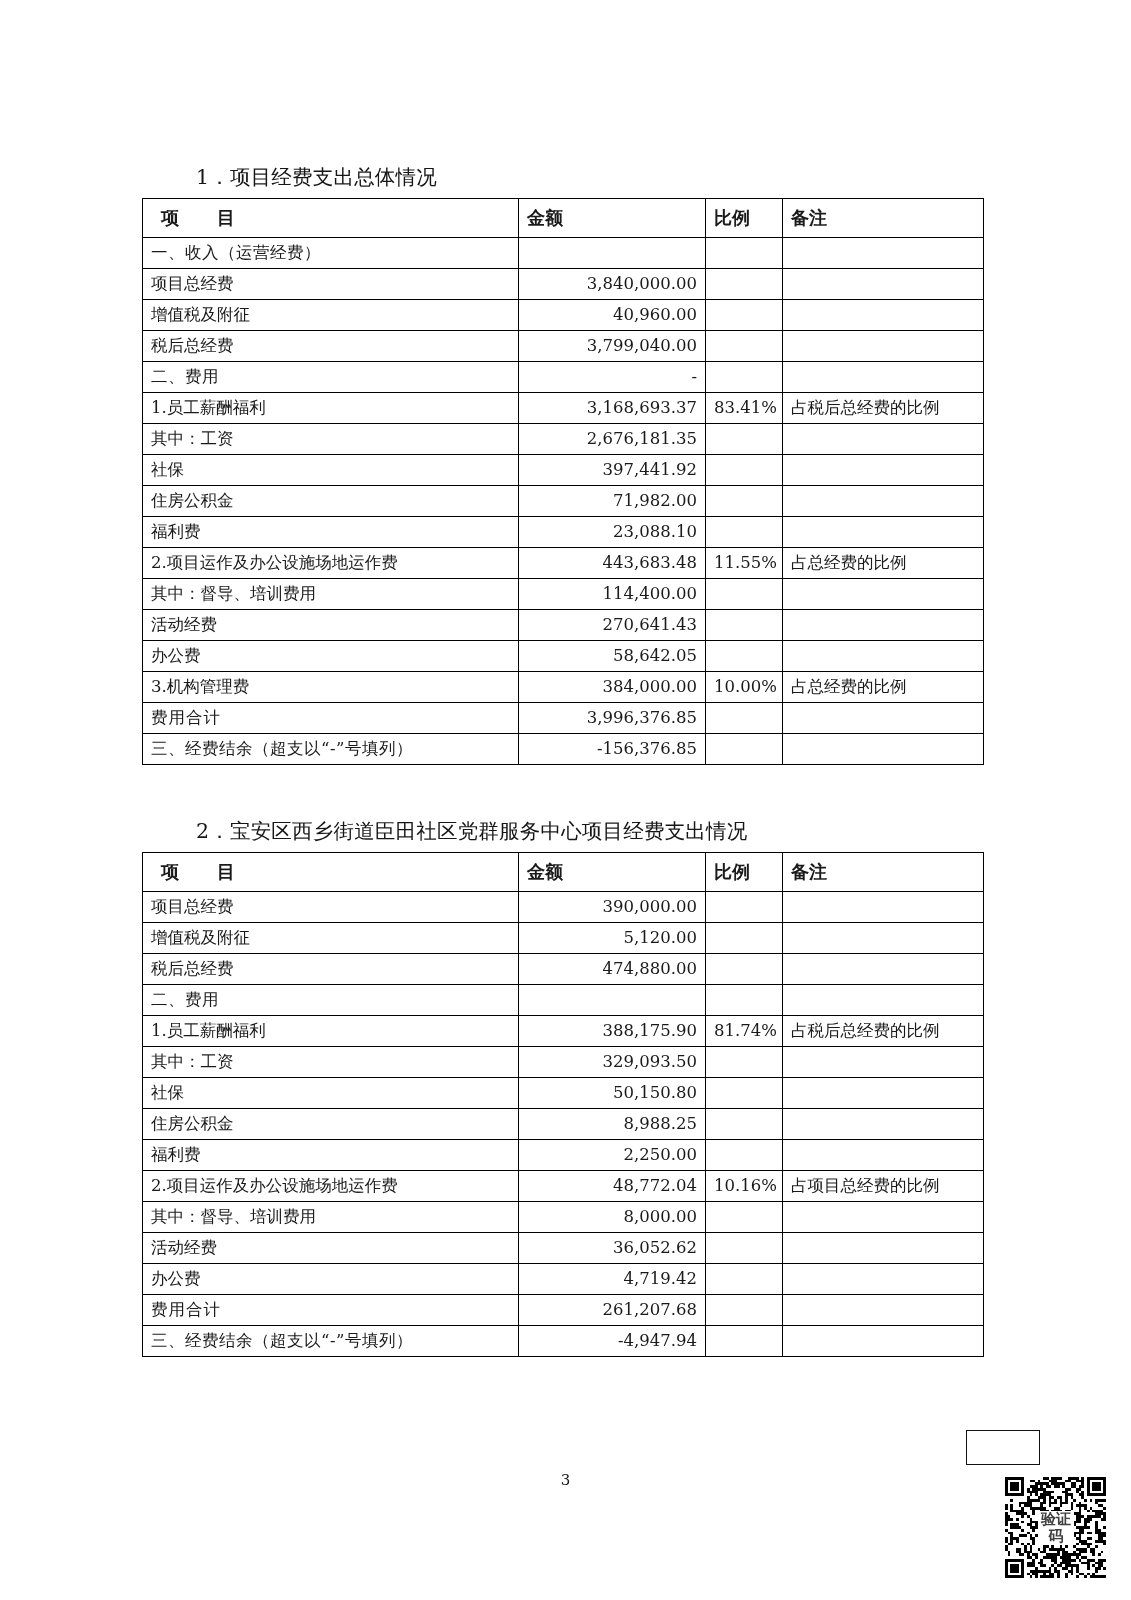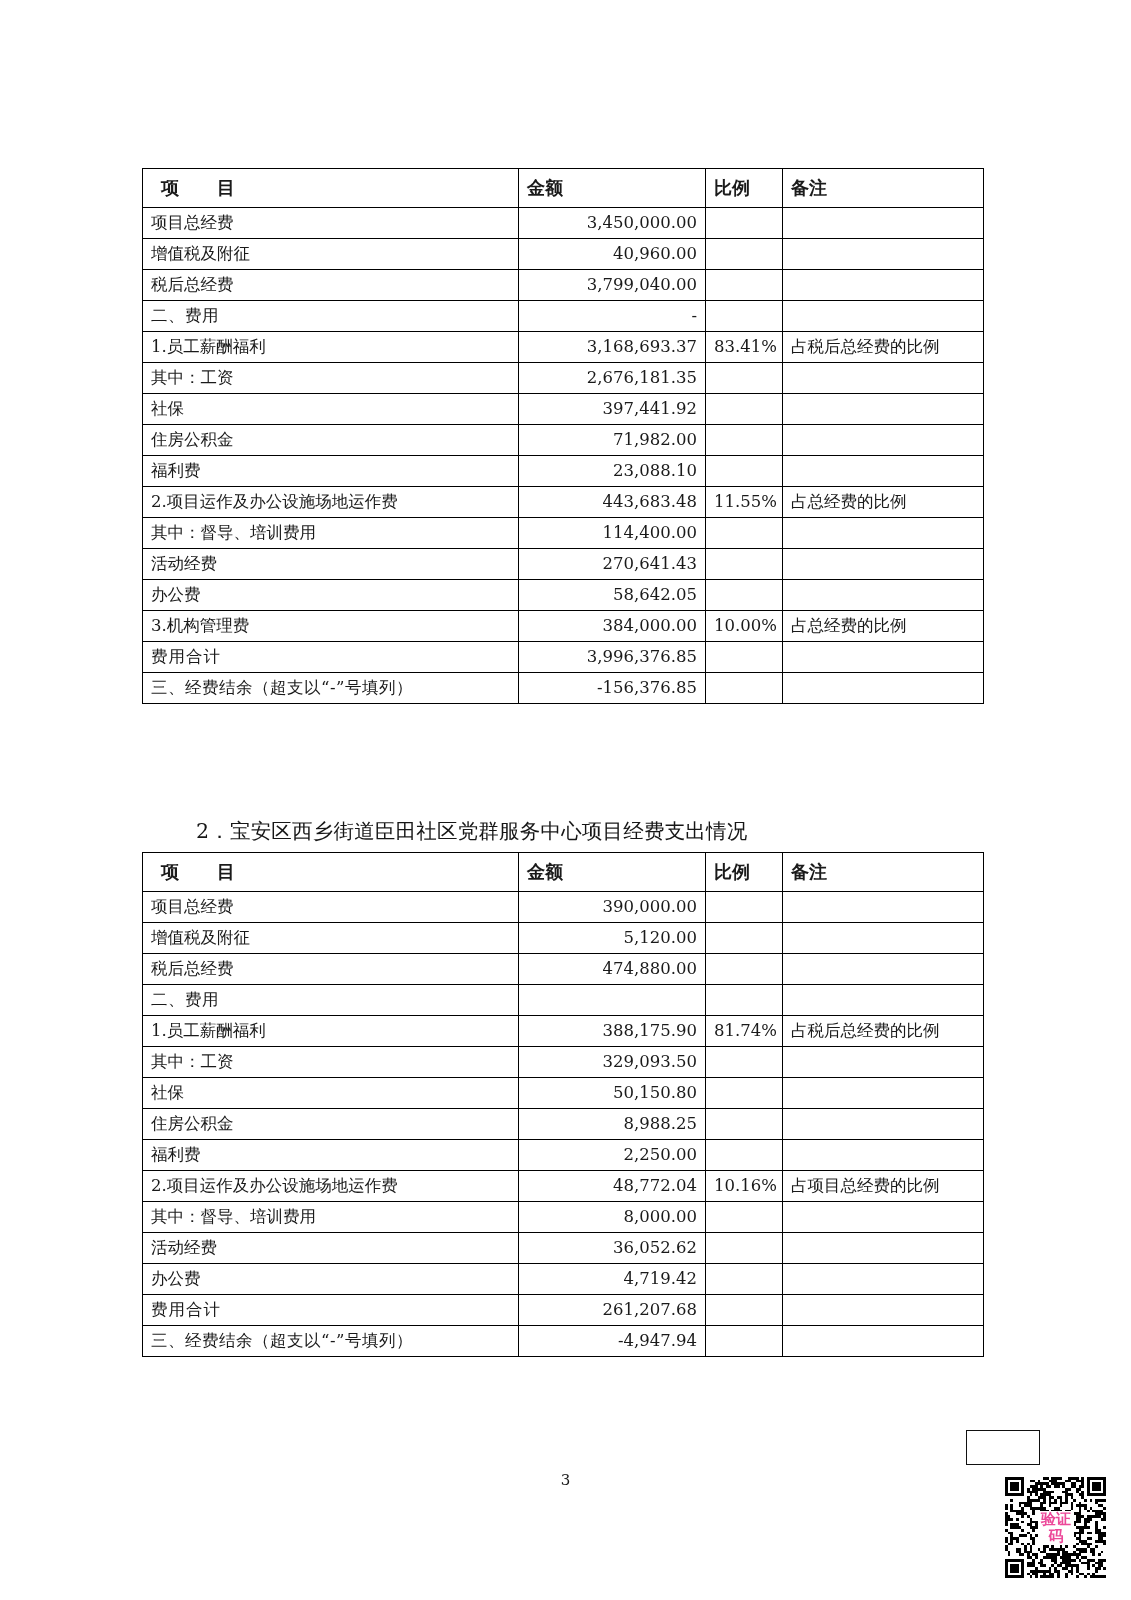--- a/index.html
+++ b/index.html
@@ -117,51 +117,58 @@
   .qr-center-text {
     position: absolute;
     left: 33px;
     top: 34px;
     width: 36px;
     height: 34px;
     font-family: "DejaVu Sans", "Liberation Sans", sans-serif;
     font-size: 15px;
     font-weight: bold;
     line-height: 17px;
-    color: #ec4899;
+    color: #404040;
     background: #fff;
     text-align: center;
     letter-spacing: 0;
   }
 </style>
 </head>
 <body>
 
 <div class="page">
 
   <div class="section" id="section-0" style="top:162px;">
+    <div class="section-heading">1．项目经费支出总体情况</div>
     <table class="fin">
       <colgroup>
         <col class="c-item">
           <col class="c-amount">
           <col class="c-ratio">
           <col class="c-remark">
       </colgroup>
       <thead>
         <tr>
           <td><span class="hdr-item-label">项　目</span></td>
           <td>金额</td>
           <td>比例</td>
           <td>备注</td>
         </tr>
       </thead>
       <tbody>
           <tr>
+            <td class="item lv0">一、收入（运营经费）</td>
+            <td class="amount"></td>
+            <td class="ratio"></td>
+            <td class="remark"></td>
+          </tr>
+          <tr>
             <td class="item lv1">项目总经费</td>
-            <td class="amount">3,450,000.00</td>
+            <td class="amount">3,840,000.00</td>
             <td class="ratio"></td>
             <td class="remark"></td>
           </tr>
           <tr>
             <td class="item lv1">增值税及附征</td>
             <td class="amount">40,960.00</td>
             <td class="ratio"></td>
             <td class="remark"></td>
           </tr>
           <tr>

